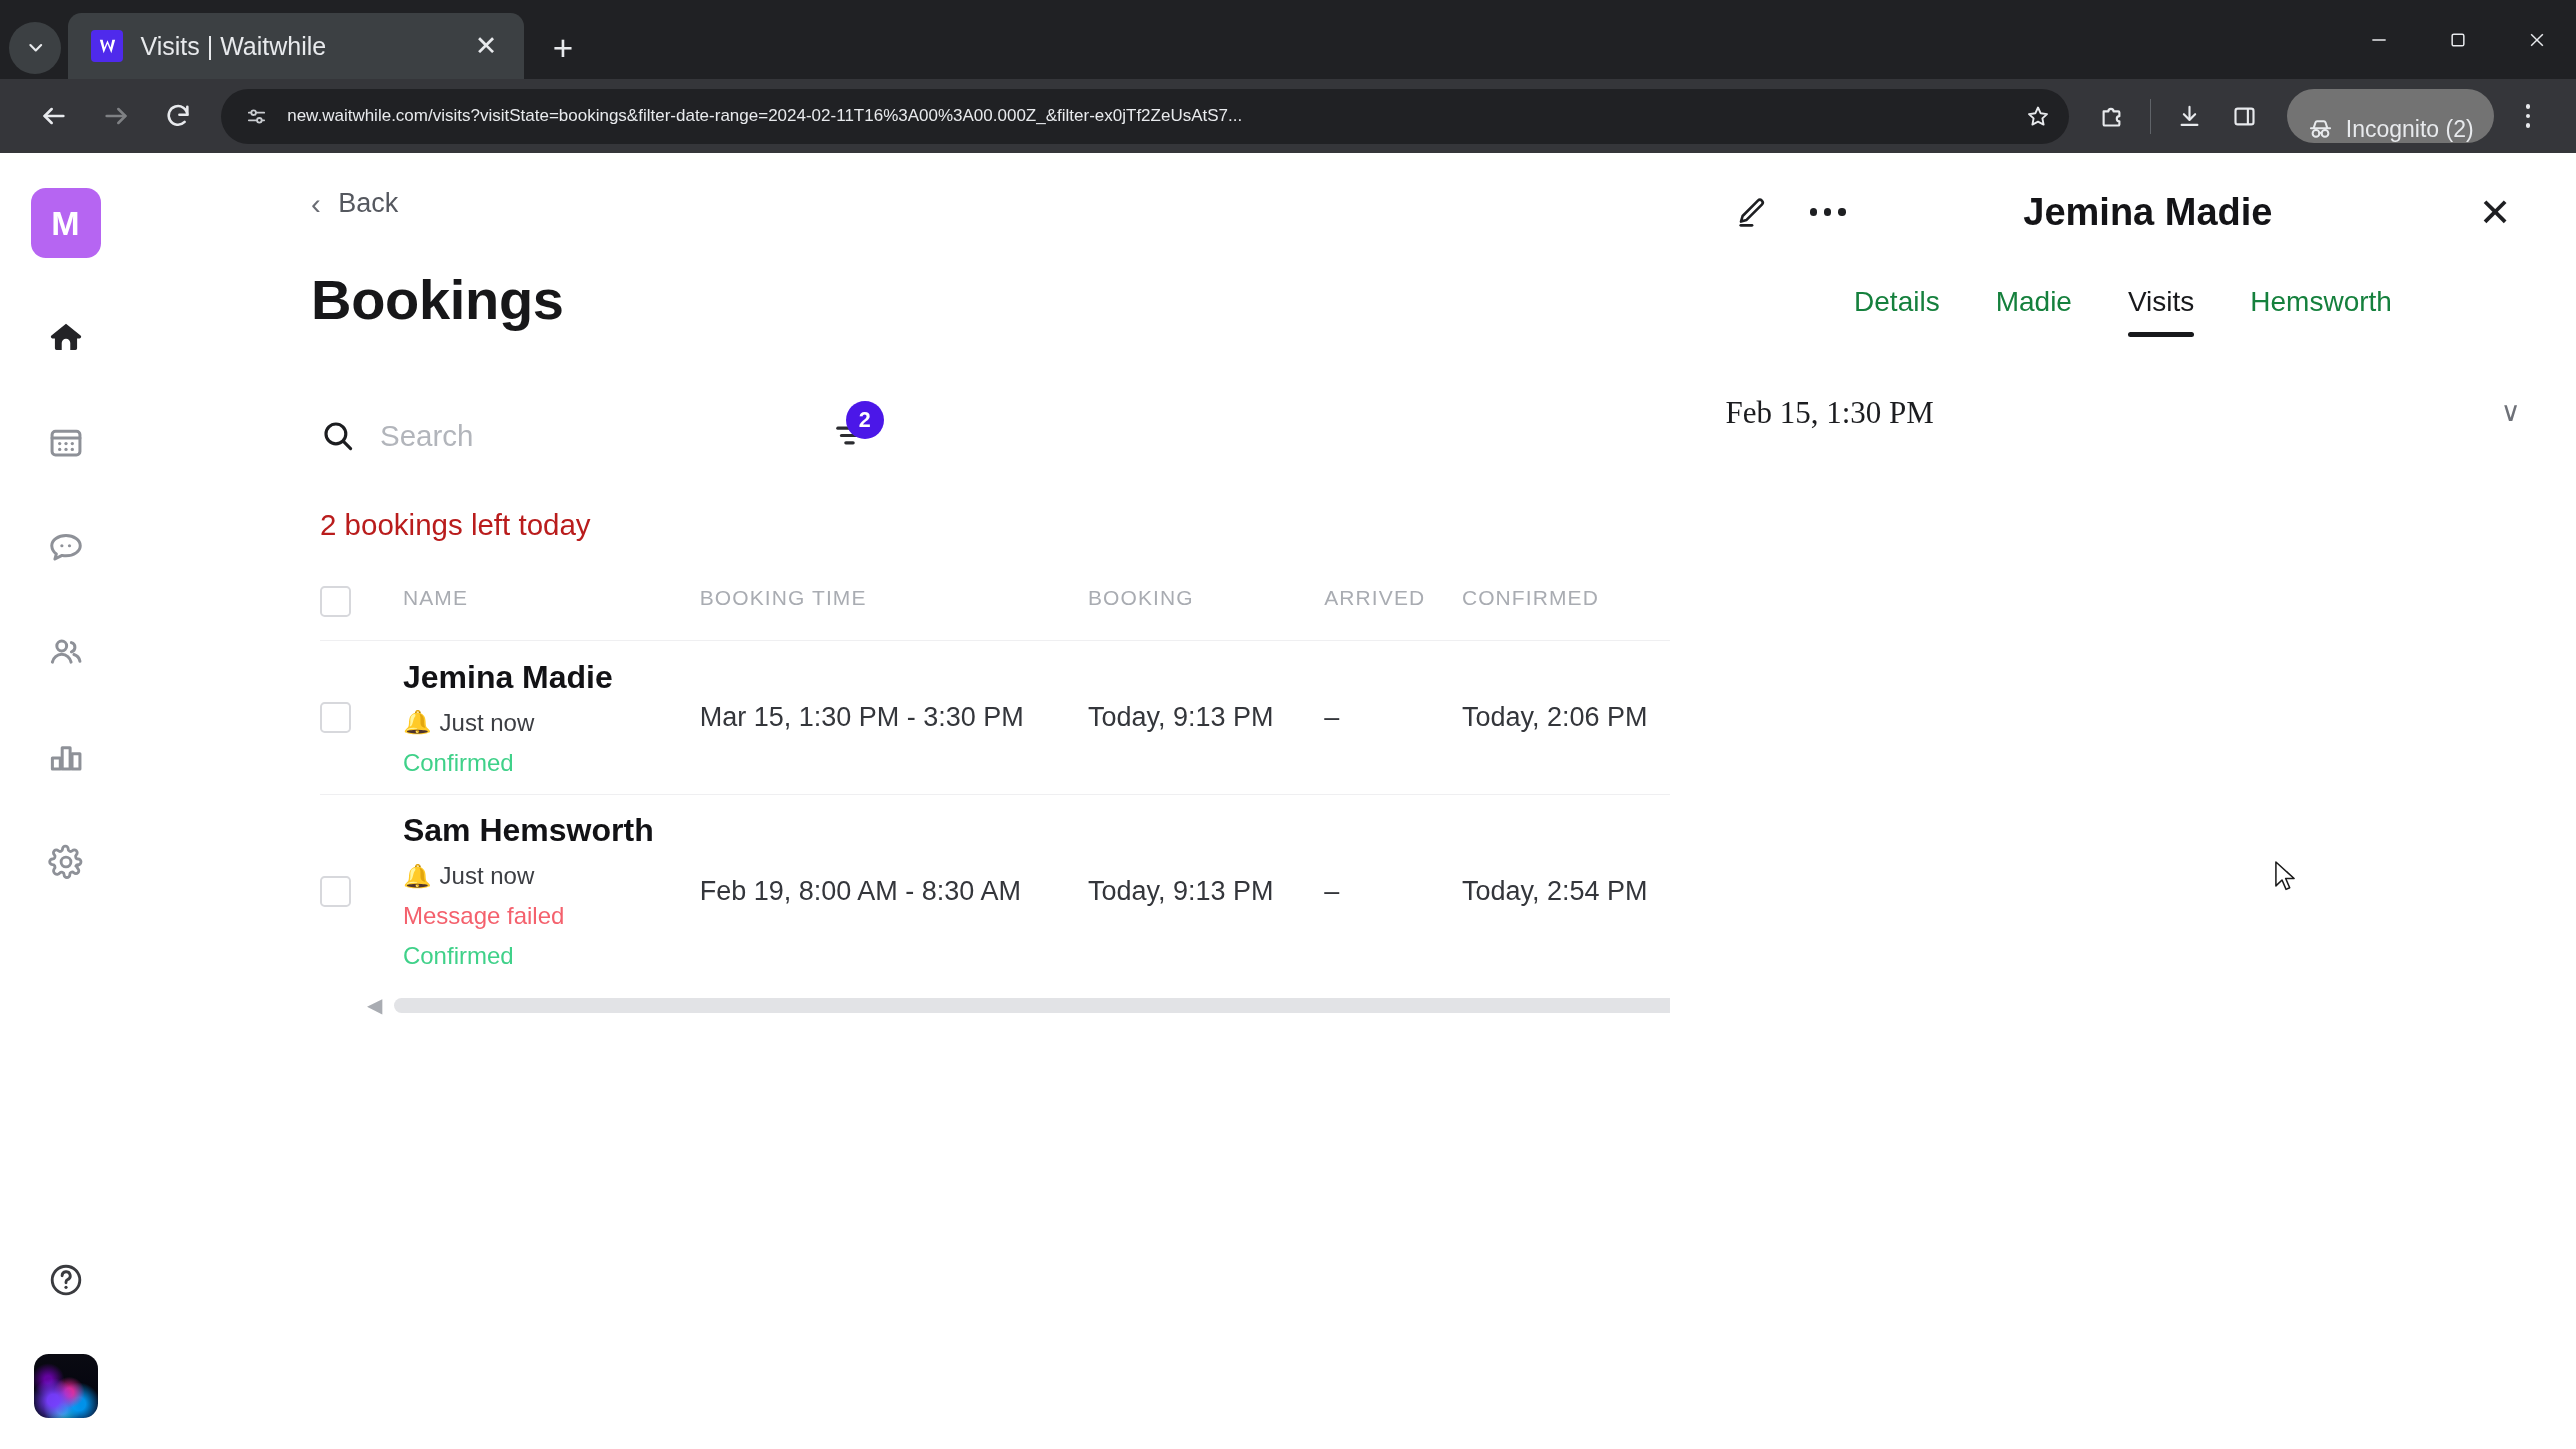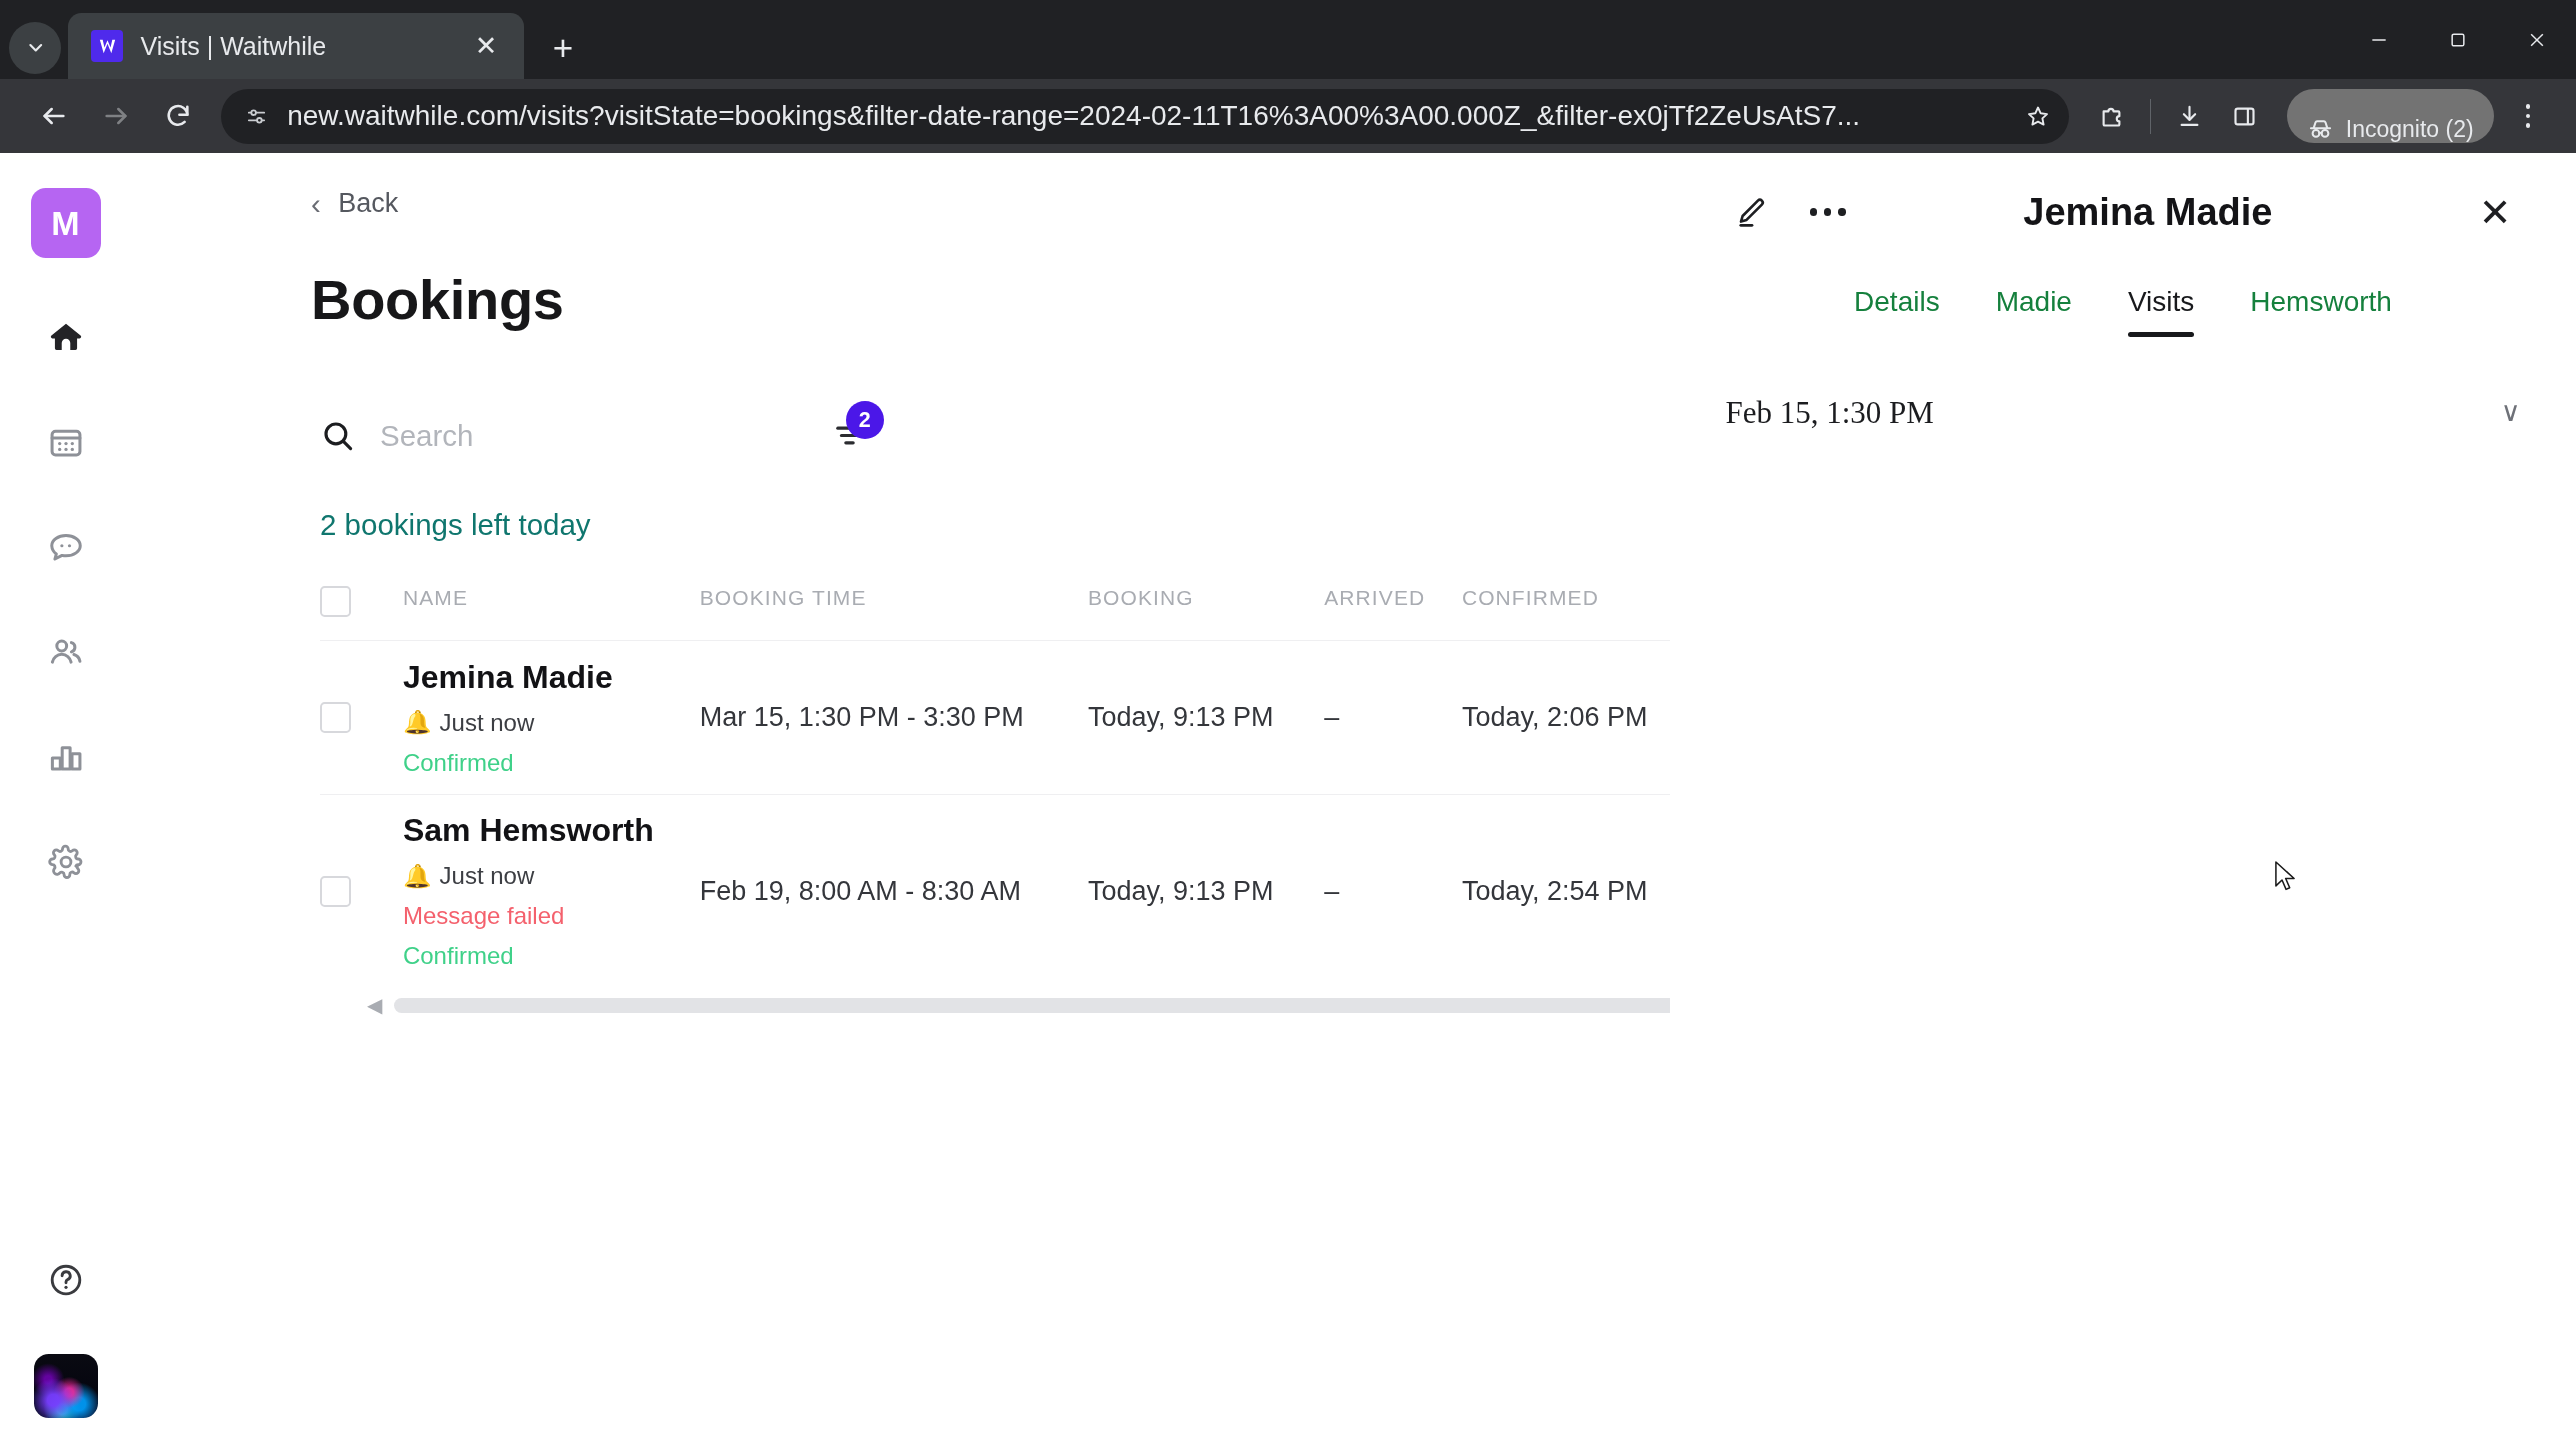--- a/index.html
+++ b/index.html
@@ -109,21 +109,21 @@
     width: 42px; height: 42px;
     border-radius: 50%;
     display: flex; align-items: center; justify-content: center;
     flex: 0 0 auto;
     color: #c9ccd0;
   }
   .omnibox-icon svg { width: 23px; height: 23px; }
   .omnibox-url {
     flex: 1 1 auto;
     color: #e8eaed;
-    font-size: 28px;
+    font-size: 17px;
     margin-left: 9.4px;
     white-space: nowrap; overflow: hidden;
     min-width: 0;
   }
   .omnibox-star {
     width: 42px; height: 42px;
     display: flex; align-items: center; justify-content: center;
     flex: 0 0 auto; color: #e8eaed;
   }
   .omnibox-star svg { width: 24px; height: 24px; }
@@ -274,21 +274,21 @@
     color: #ffffff;
     font-size: 21.5px; font-weight: 600;
     display: flex; align-items: center; justify-content: center;
     padding: 0 4px;
   }
 
   .subtitle {
     padding-left: 142px;
     margin-top: 39px;
     font-size: 29.5px;
-    color: #0f766e;
+    color: #b91c1c;
   }
 
   
   .table-region {
     margin-top: 44px;
     padding-left: 142px;
     position: relative;
   }
   table.bookings { border-collapse: collapse; table-layout: fixed; }
   table.bookings th {

